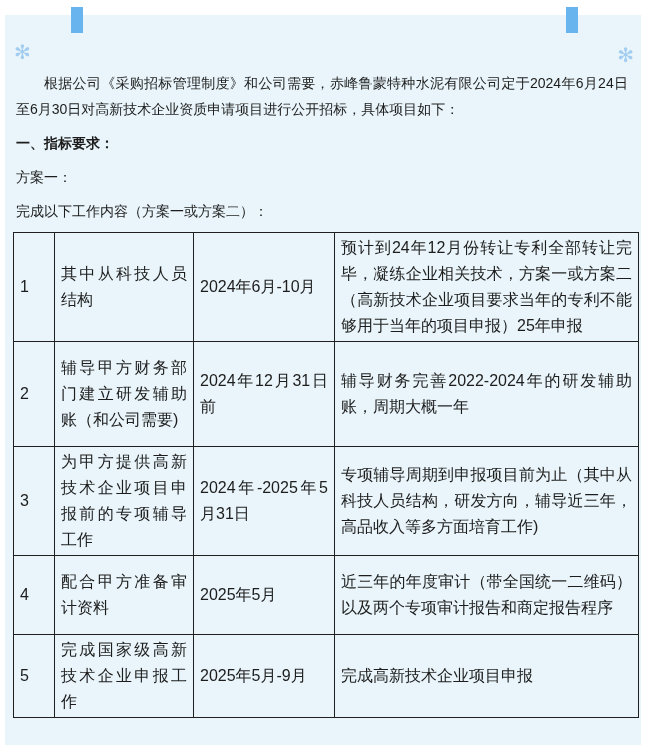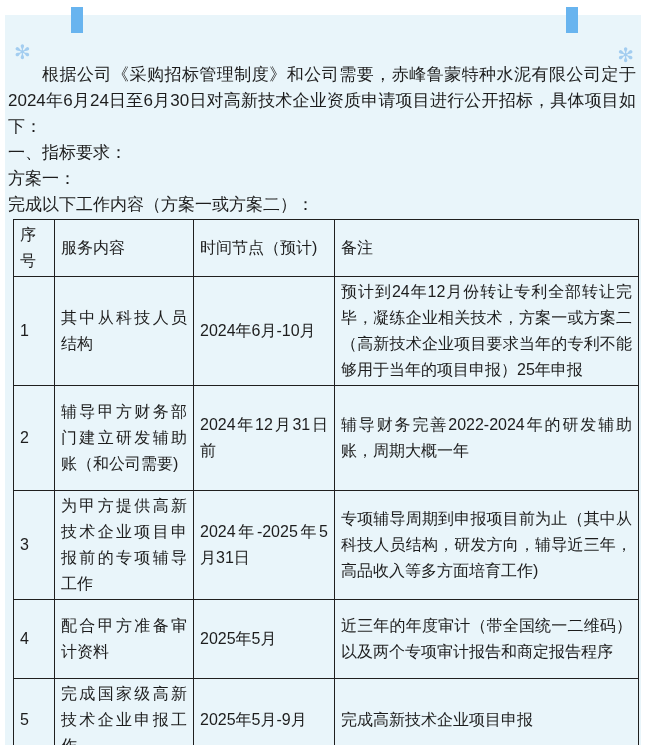--- a/index.html
+++ b/index.html
@@ -8,23 +8,23 @@
     font-family:"Liberation Sans","DejaVu Sans",sans-serif;color:#1d1d1d;
   }
   .panel{position:absolute;left:5px;top:15px;width:636px;height:730px;background:#e9f5fa;}
   .tape{position:absolute;top:7px;width:12px;height:26px;background:#68b4ef;z-index:3;}
   .tape-left{left:71px;}
   .tape-right{left:566px;}
   .snowflake{position:absolute;font-size:20px;color:#a3cdf0;z-index:2;line-height:1;}
   .snowflake.sf-left{left:9px;top:27px;}
   .snowflake.sf-right{right:7px;top:30px;}
   .content{position:absolute;left:3px;top:47px;right:5px;}
-  .content p{margin:0;font-size:17px;line-height:26px;text-align:justify;}
+  .content p{margin:8px;font-size:14px;line-height:26px;text-align:justify;}
   p.intro{text-indent:2em;}
-  p.heading{font-weight:normal;}
+  p.heading{font-weight:bold;}
   table.req{
     border-collapse:collapse;table-layout:fixed;width:625px;margin-left:5px;margin-top:1px;
   }
   table.req th, table.req td{
     border:1px solid #1f1f1f;padding:2px 6px;font-size:16px;line-height:26px;
     font-weight:normal;vertical-align:middle;text-align:justify;
   }
   col.c-no{width:41px;} col.c-service{width:139px;} col.c-time{width:141px;} col.c-remark{width:304px;}
 </style>
 </head>
@@ -45,26 +45,20 @@
       <p>完成以下工作内容（方案一或方案二）：</p>
 
       <table class="req">
         <colgroup>
           <col class="c-no">
             <col class="c-service">
             <col class="c-time">
             <col class="c-remark">
         </colgroup>
         <tbody>
-          <tr style="height:54px;">
-            <th>序号</th>
-            <th>服务内容</th>
-            <th>时间节点（预计)</th>
-            <th>备注</th>
-          </tr>
           <tr style="height:97px;">
             <td>1</td>
             <td>其中从科技人员结构</td>
             <td>2024年6月-10月</td>
             <td>预计到24年12月份转让专利全部转让完毕，凝练企业相关技术，方案一或方案二（高新技术企业项目要求当年的专利不能够用于当年的项目申报）25年申报</td>
           </tr>
           <tr style="height:105px;">
             <td>2</td>
             <td>辅导甲方财务部门建立研发辅助账（和公司需要)</td>
             <td>2024年12月31日前</td>

